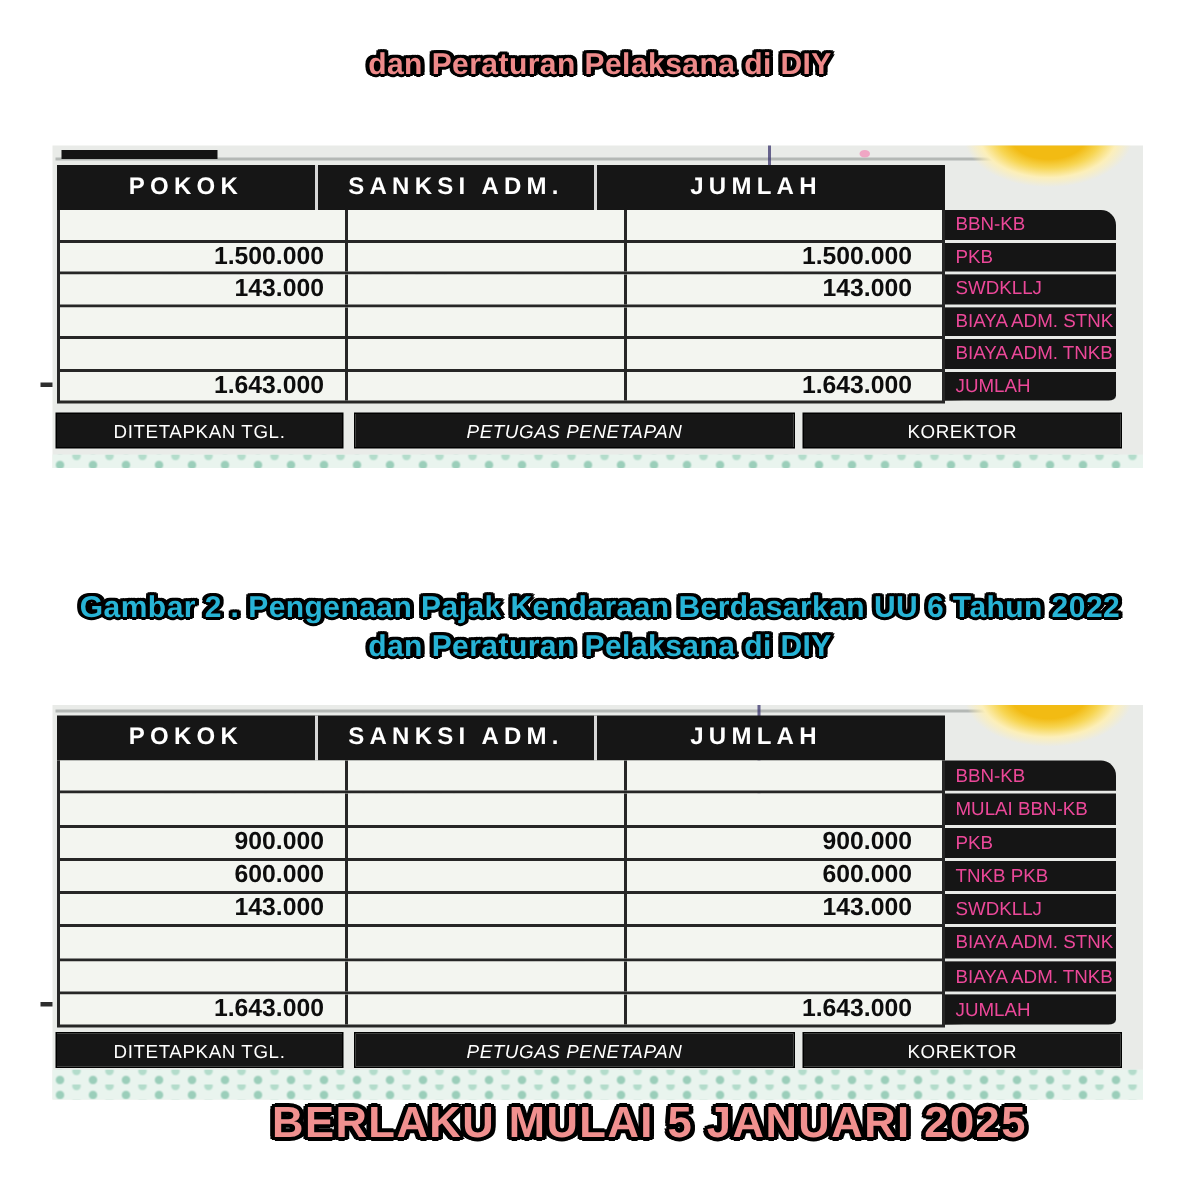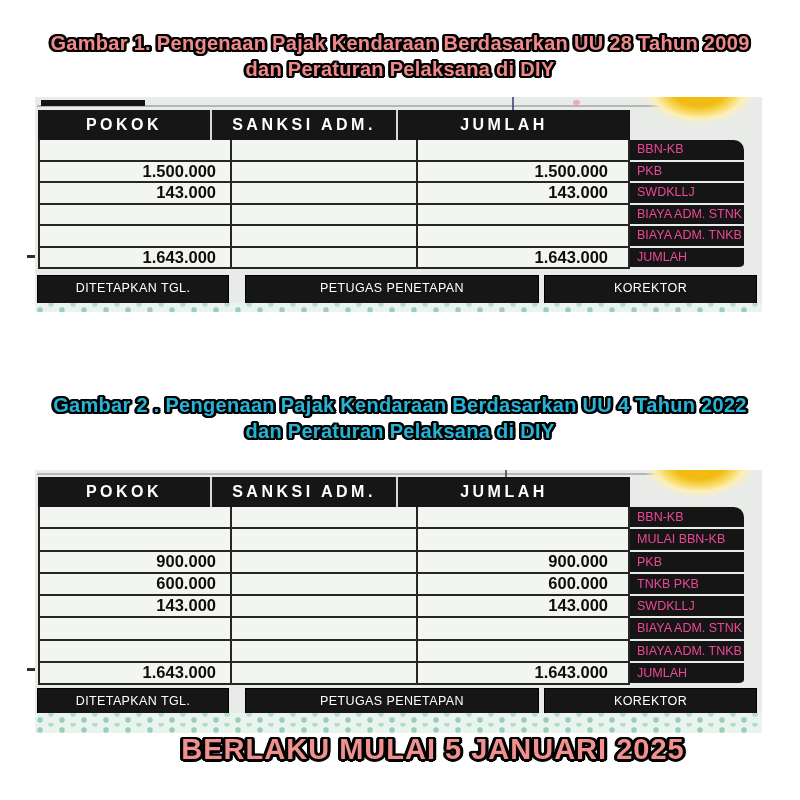--- a/index.html
+++ b/index.html
@@ -90,23 +90,23 @@
   #scan1 .lab{height:21.5px;line-height:19.5px;}
   #scan2 .lab{height:22.25px;line-height:20px;}
   .lab:first-child{border-top-right-radius:10px;}
   .lab:last-child{border-bottom-right-radius:5px;}
 
   
   .footer-row{position:absolute;left:3px;display:flex;}
   #scan1 .footer-row{top:179px;}
   #scan2 .footer-row{top:219px;}
   .fcell{background:#161616;color:#fff;font-size:12.5px;text-align:center;
-    height:27px;line-height:25px;letter-spacing:.4px;outline:1px solid #000;}
+    height:22px;line-height:25px;letter-spacing:.4px;outline:1px solid #000;}
   .fc1{width:190px;}
-  .fc2{width:292px;margin-left:18px;}
+  .fc2{width:292px;margin-left:9px;font-style:italic;}
   .fc3{width:211px;margin-left:7px;}
 
   
   .wave{
     position:absolute;left:0;bottom:0;width:100%;
     background-color:#e9f4ee;
     background-image:
       radial-gradient(circle at 5px 7px, #9bceba 2.2px, rgba(155,206,186,0) 3.4px),
       radial-gradient(circle at 16px 1px, #b3dccb 2.2px, rgba(179,220,203,0) 3.4px);
     background-size:22px 10px;
@@ -115,21 +115,20 @@
   #scan2 .wave{height:20px;}
 
   .tick{position:absolute;left:-8px;width:8px;height:3px;background:#2e2e2e;}
   #scan1 .tick{top:158px;}
   #scan2 .tick{top:198px;}
 </style>
 </head>
 <body>
 
 <div id="title1" class="display-title">
-  <div>Gambar 1. Pengenaan Pajak Kendaraan Berdasarkan UU 28 Tahun 2009</div>
   <div>dan Peraturan Pelaksana di DIY</div>
 </div>
 
 <div id="scan1" class="scan">
   <div class="scan-topline"></div>
   <div class="scan-blackbar"></div>
   <div class="gold-arc"></div>
   <div class="scan-vline"></div>
   <div class="pink-dot"></div>
   <div class="tick"></div>
@@ -191,21 +190,21 @@
   <div class="footer-row">
     <div class="fcell fc1">DITETAPKAN TGL.</div>
     <div class="fcell fc2">PETUGAS PENETAPAN</div>
     <div class="fcell fc3">KOREKTOR</div>
   </div>
 
   <div class="wave"></div>
 </div>
 
 <div id="title2" class="display-title">
-  <div>Gambar 2 . Pengenaan Pajak Kendaraan Berdasarkan UU 4 Tahun 2022</div>
+  <div>Gambar 2 . Pengenaan Pajak Kendaraan Berdasarkan UU 6 Tahun 2022</div>
   <div>dan Peraturan Pelaksana di DIY</div>
 </div>
 
 <div id="scan2" class="scan">
   <div class="scan-topline"></div>
   <div class="gold-arc"></div>
   <div class="scan-vline"></div>
   <div class="tick"></div>
 
   <div class="col-header-row">

